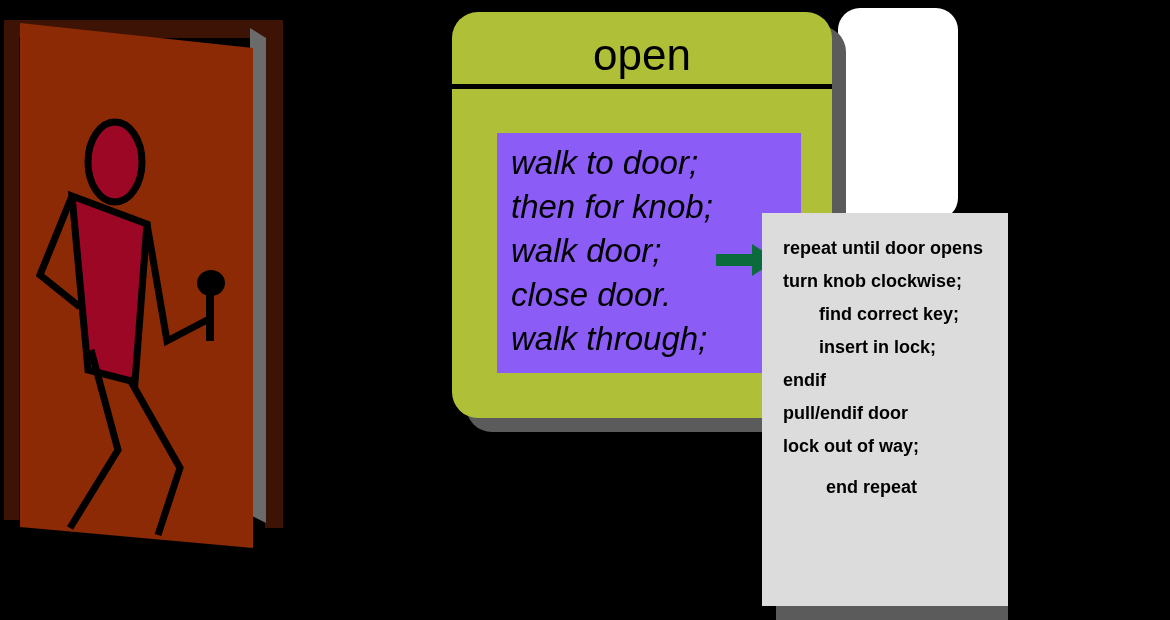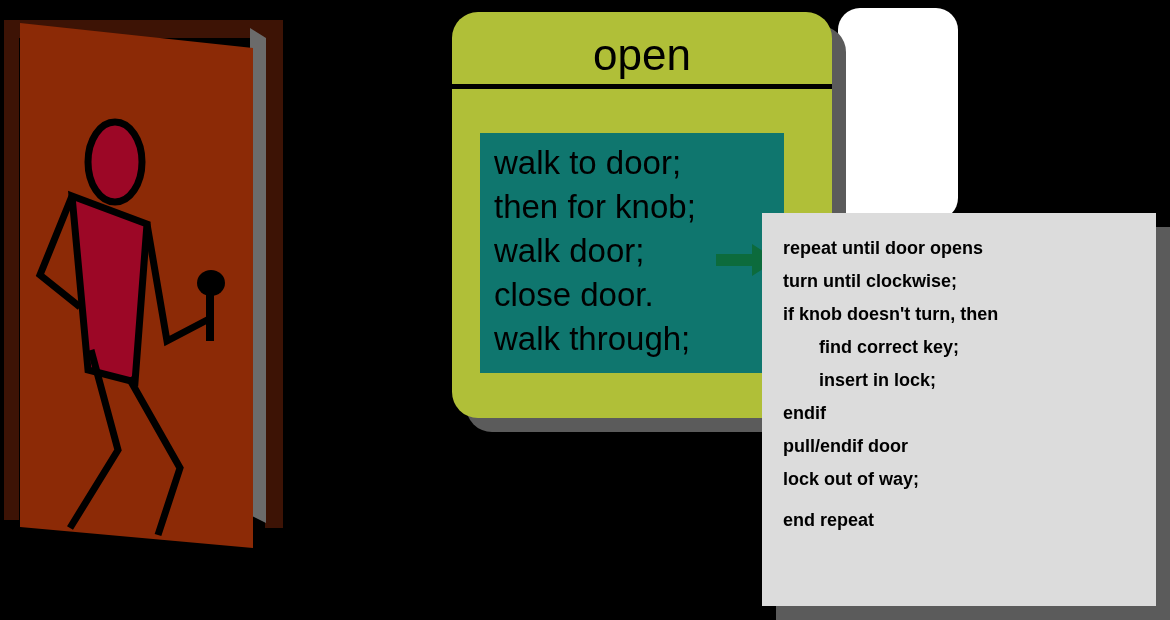--- a/index.html
+++ b/index.html
@@ -6,24 +6,25 @@
   html, body {
     margin: 0;
     padding: 0;
     background: #000000;
   }
   body {
     font-family: "Liberation Sans", sans-serif;
   }
   #stage {
     position: relative;
-    width: 1170px;
+    width: 988px;
     height: 620px;
     background: #000000;
     overflow: hidden;
+    padding-left: 20px;
   }
 
   
   #door-illustration {
     position: absolute;
     left: 0px;
     top: 0px;
     width: 300px;
     height: 620px;
   }
@@ -76,25 +77,26 @@
     left: 0px;
     top: 72px;
     width: 380px;
     height: 5px;
     background: #000000;
   }
 
   
   .yellow-block {
     position: absolute;
-    left: 480px;
+    left: 497px;
     top: 133px;
     width: 304px;
     height: 240px;
-    background: #0f766e;
+    background: #8b5cf6;
+    font-style: italic;
   }
   .yellow-lines {
     position: absolute;
     left: 14px;
     top: 8px;
     width: 300px;
   }
   .yellow-lines .code-line {
     font-size: 33px;
     line-height: 44px;
@@ -139,20 +141,21 @@
     line-height: 33px;
     font-weight: bold;
     color: #000000;
     white-space: nowrap;
   }
   .gray-lines .code-line.indent {
     padding-left: 36px;
   }
   .gray-lines .code-line.gap-above {
     margin-top: 8px;
+    margin-left: 43px;
   }
 </style>
 </head>
 <body>
 
 <div id="stage">
 
   <svg id="door-illustration" viewBox="0 0 300 620">
 
     <polygon points="4,20 283,20 283,528 265,528 265,38 19,38 19,520 4,520" fill="#3d1305"></polygon>
@@ -203,22 +206,21 @@
   </div>
 
   <svg class="green-arrow" viewBox="0 0 62 34">
     <polygon points="0,11 36,11 36,1 61,17 36,33 36,23 0,23" fill="#0c6b3c"></polygon>
   </svg>
 
   <div class="gray-panel-shadow"></div>
   <div class="gray-panel">
     <div class="gray-lines" id="gray-lines">
         <div class="code-line">repeat until door opens</div>
-        <div class="code-line">turn until clockwise;</div>
-        <div class="code-line">if knob doesn't turn, then</div>
+        <div class="code-line">turn knob clockwise;</div>
         <div class="code-line indent">find correct key;</div>
         <div class="code-line indent">insert in lock;</div>
         <div class="code-line">endif</div>
         <div class="code-line">pull/endif door</div>
         <div class="code-line">lock out of way;</div>
         <div class="code-line gap-above">end repeat</div>
       </div>
   </div>
 
 </div>

